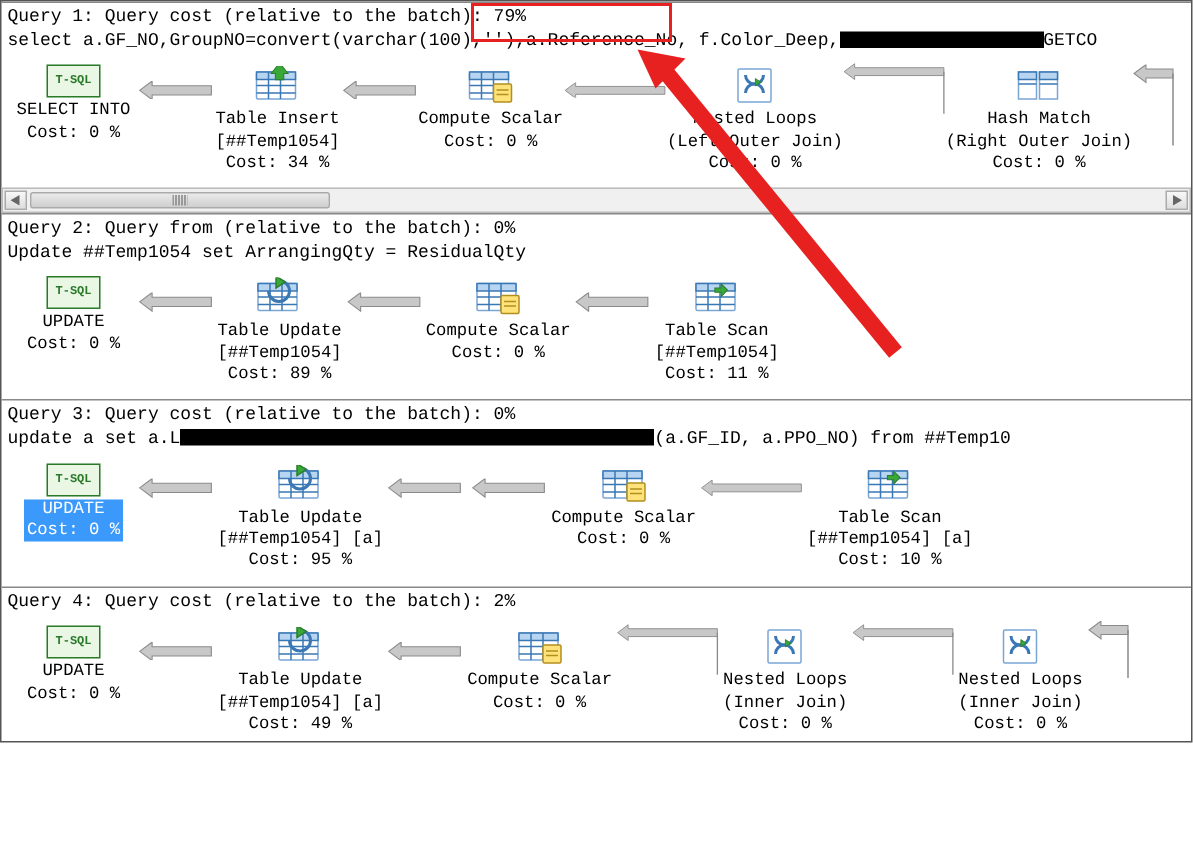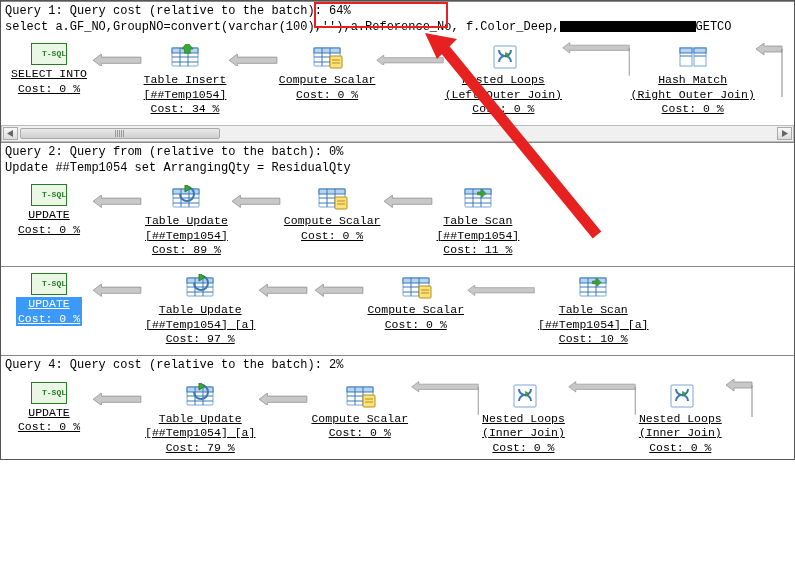--- a/index.html
+++ b/index.html
@@ -45,23 +45,23 @@
     min-width: 80px;
     line-height: 1.25;
     font-size: 11.5px;
   }
   .node .icon {
     width: 34px;
     height: 28px;
     margin-bottom: 2px;
     display: flex;
     align-items: center;
-    justify-content: flex-end;
-  }
-  .node .label { white-space: nowrap; text-decoration: underline; }
+    justify-content: center;
+  }
+  .node .label { white-space: nowrap; }
   .node.tsql .icon {
     border: 1px solid #2a7a2a;
     background: #e9f7e4;
     color: #2a7a2a;
     font-size: 8px;
     font-weight: bold;
     width: 36px;
     height: 22px;
   }
   .node.selected .label-block {
@@ -187,21 +187,21 @@
       <path d="M2 6 L10 0 L10 3 L48 3 L48 9 L10 9 L10 12 Z"></path>
     </g>
     <g id="plan-arrow-long" class="plan-arrow">
       <path d="M2 6 L10 0 L10 3 L78 3 L78 9 L10 9 L10 12 Z"></path>
     </g>
   </defs>
 </svg>
 
 <div class="query-block">
   <div class="query-header">
-    <span>Query 1: Query cost (relative to the batch): </span><span>64%</span><br>
+    <span>Query 1: Query cost (relative to the batch): </span><span>79%</span><br>
     <span>select a.GF_NO,GroupNO=convert(varchar(100),''),a.Reference_No, f.Color_Deep,</span><span class="redact" style="width:136px"></span><span>GETCO</span>
   </div>
   <div class="plan-row">
     <div class="node tsql">
       <div class="icon">
           <span>T-SQL</span>
         </div>
       <span class="label">SELECT INTO</span>
       <span class="label">Cost: 0 %</span>
     </div>
@@ -346,20 +346,24 @@
           </svg>
         </div>
       <span class="label">Table Scan</span>
       <span class="label">[##Temp1054]</span>
       <span class="label">Cost: 11 %</span>
     </div>
   </div>
 </div>
 
 <div class="query-block">
+  <div class="query-header">
+    <span>Query 3: Query cost (relative to the batch): </span><span>0%</span><br>
+    <span>update a set a.L</span><span class="redact" style="width:316px"></span><span>(a.GF_ID, a.PPO_NO)  from ##Temp10</span>
+  </div>
   <div class="plan-row">
     <div class="node tsql selected">
       <div class="icon">
           <span>T-SQL</span>
         </div>
       <div class="label-block">
         <span class="label">UPDATE</span><br>
         <span class="label">Cost: 0 %</span>
       </div>
     </div>
@@ -369,21 +373,21 @@
         </svg>
       </div>
     <div class="node">
       <div class="icon">
           <svg width="32" height="26">
             <use href="#ic-table-update"></use>
           </svg>
         </div>
       <span class="label">Table Update</span>
       <span class="label">[##Temp1054] [a]</span>
-      <span class="label">Cost: 97 %</span>
+      <span class="label">Cost: 95 %</span>
     </div>
     <div class="arrow arrow-mid">
         <svg viewBox="0 0 50 12">
           <use href="#plan-arrow"></use>
         </svg>
       </div>
     <div class="arrow arrow-mid">
         <svg viewBox="0 0 50 12">
           <use href="#plan-arrow"></use>
         </svg>
@@ -433,21 +437,21 @@
         </svg>
       </div>
     <div class="node">
       <div class="icon">
           <svg width="32" height="26">
             <use href="#ic-table-update"></use>
           </svg>
         </div>
       <span class="label">Table Update</span>
       <span class="label">[##Temp1054] [a]</span>
-      <span class="label">Cost: 79 %</span>
+      <span class="label">Cost: 49 %</span>
     </div>
     <div class="arrow arrow-mid">
         <svg viewBox="0 0 50 12">
           <use href="#plan-arrow"></use>
         </svg>
       </div>
     <div class="node">
       <div class="icon">
           <svg width="32" height="26">
             <use href="#ic-compute"></use>

